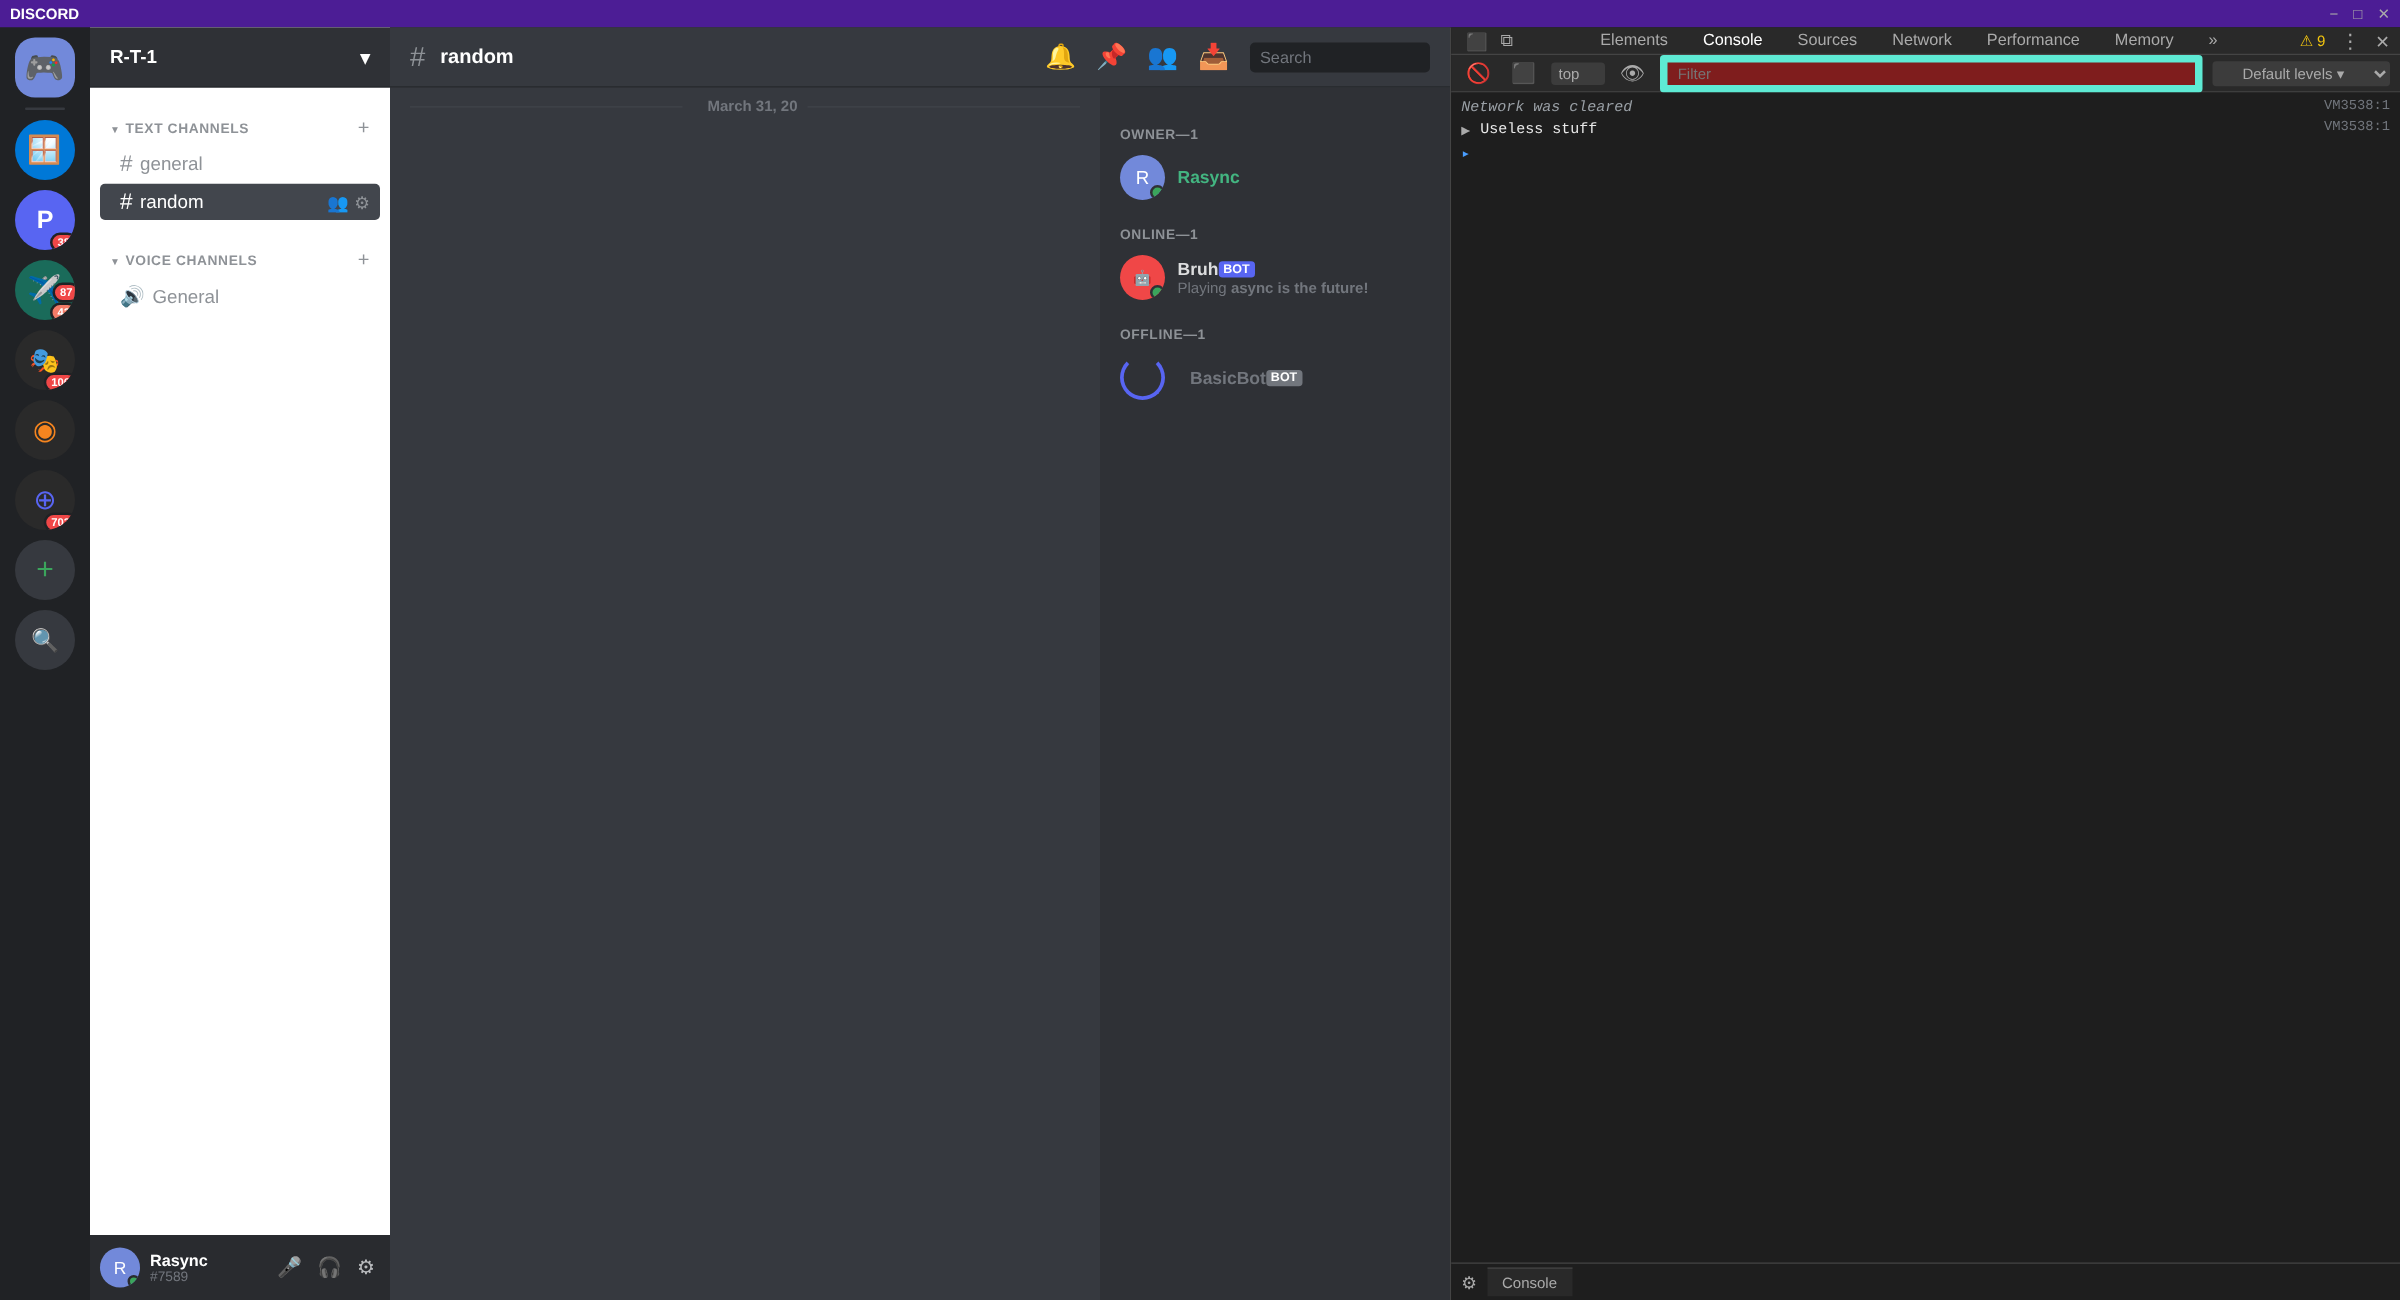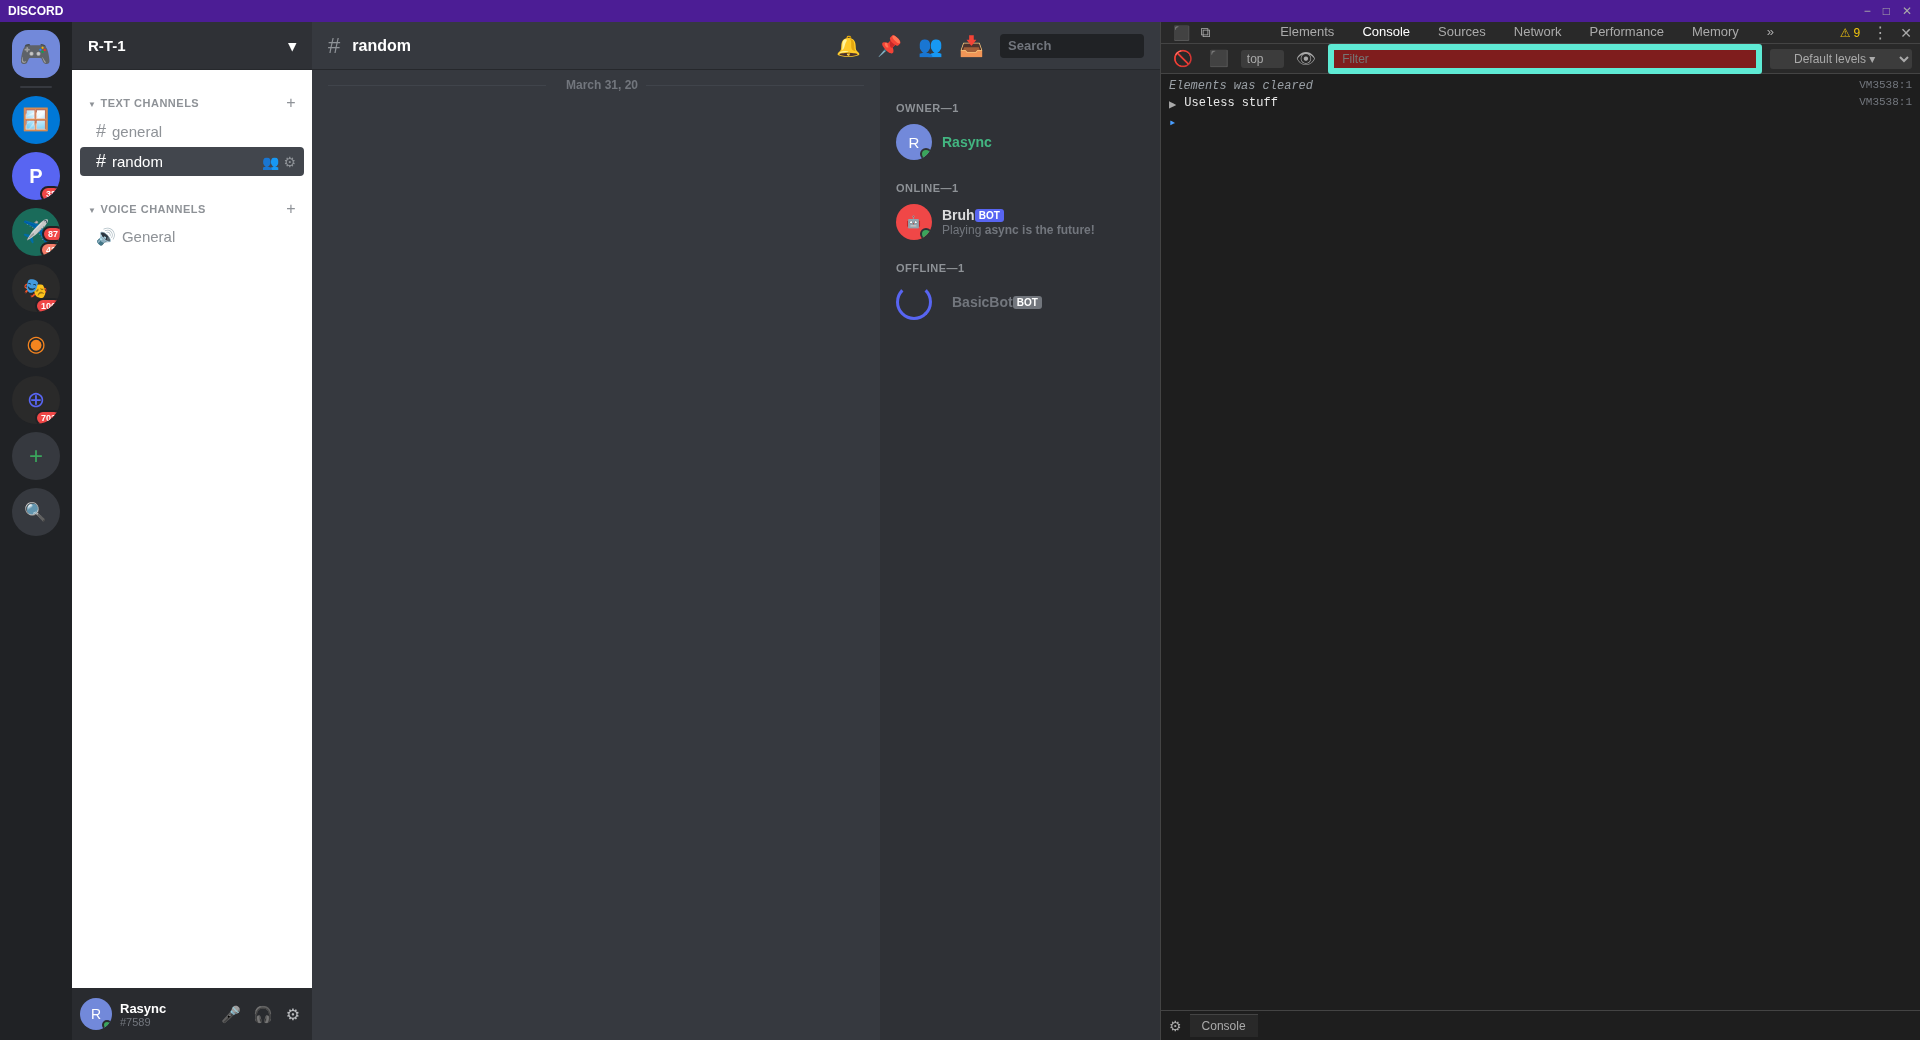--- a/index.html
+++ b/index.html
@@ -459,21 +459,21 @@
 
     <div class="channel-header">
       <span class="channel-header-hash">#</span>
       <span class="channel-header-name">random</span>
       <div class="header-tools">
         <span class="header-tool-btn">🔔</span>
         <span class="header-tool-btn">📌</span>
         <span class="header-tool-btn">👥</span>
         <span class="header-tool-btn">📥</span>
         <div class="search-bar">
-          <span style="font-size:13px;color:#72767d;font-weight:bold;">Search</span>
+          <span style="font-size:13px;color:#72767d;">Search</span>
         </div>
       </div>
     </div>
 
     <div class="content-area">
 
       <div class="messages-area">
         <div class="date-sep">
           <div class="date-sep-line"></div>
           <span class="date-sep-text">March 31, 20</span>
@@ -563,21 +563,21 @@
       <span class="devtools-toolbar-btn">👁</span>
       <input class="devtools-filter" type="text" placeholder="Filter" style="">
       <select class="devtools-level-select">
         <option>Default levels ▾</option>
       </select>
     </div>
 
     <div class="devtools-console">
 
       <div class="console-line">
-        <span class="console-cleared">Elements was cleared</span>
+        <span class="console-cleared">Network was cleared</span>
         <span class="console-file">VM3538:1</span>
       </div>
 
       <div class="console-line" style="cursor:pointer;">
         <span class="console-triangle">▶</span>
         <span class="console-text">Useless stuff</span>
         <span class="console-file">VM3538:1</span>
       </div>
 
       <div class="console-line" style="cursor:text;">

